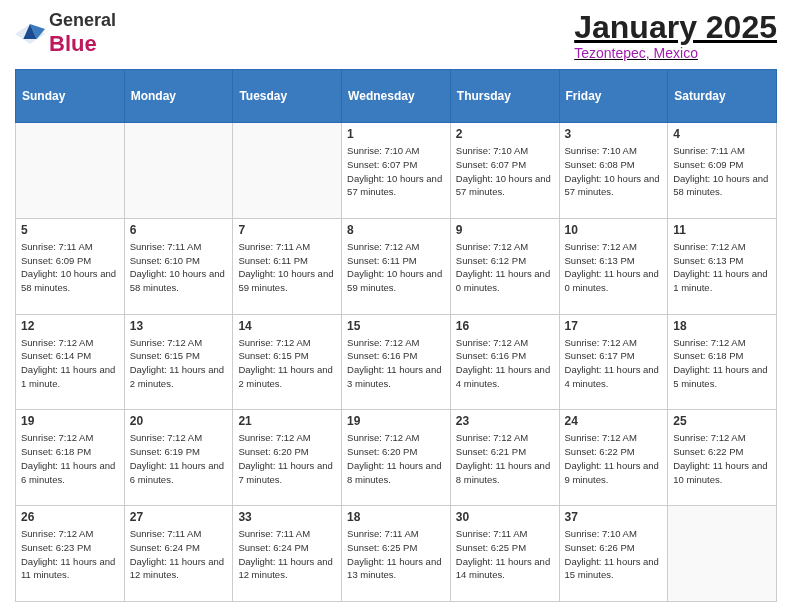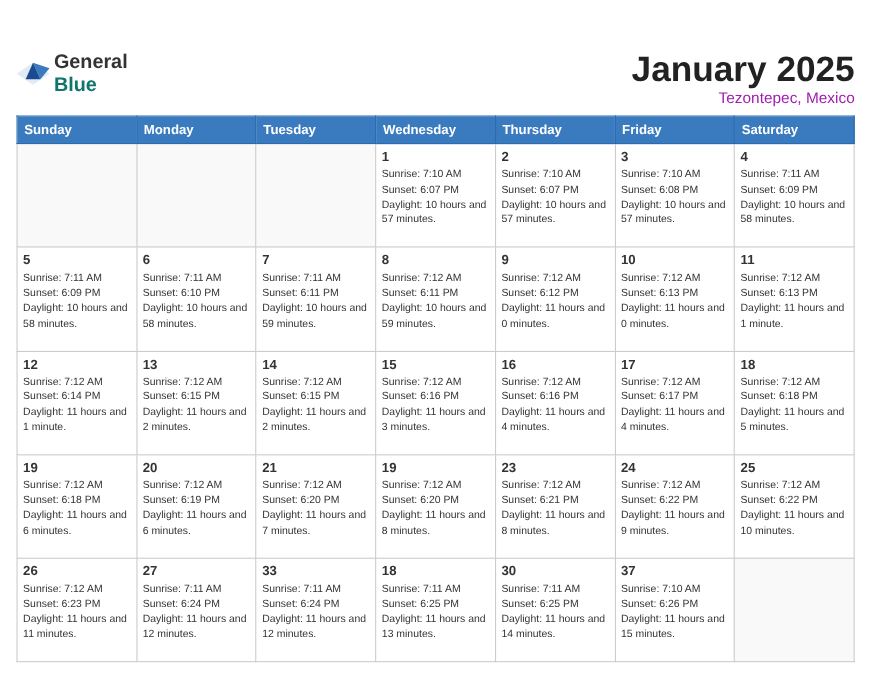--- a/index.html
+++ b/index.html
@@ -15,33 +15,32 @@
       height: 612px;
       padding: 10px 15px;
       display: flex;
       flex-direction: column;
     }
     .header {
       display: flex;
       justify-content: space-between;
       align-items: flex-start;
       margin-bottom: 8px;
-      margin-top: 36px;
     }
     .logo {
       display: flex;
       align-items: center;
       gap: 4px;
     }
     .logo-icon {
       width: 30px;
       height: 24px;
     }
     .title-area {
-      text-align: right;
+      text-decoration: underline;
     }
     .month-title {
       font-size: 32px;
       font-weight: bold;
       color: #222;
       line-height: 1.1;
     }
     .location {
       font-size: 14px;
       color: #a21caf;
@@ -52,21 +51,21 @@
       border-collapse: collapse;
       width: 100%;
       table-layout: fixed;
     }
     .calendar th {
       background: #3a7abf;
       color: white;
       font-size: 12px;
       font-weight: bold;
       text-align: left;
-      padding: 5px 6px;
+      padding: 19px 6px;
       border: 1px solid #2a6aaf;
     }
     .calendar td {
       border: 1px solid #ccc;
       vertical-align: top;
       padding: 4px 5px;
       font-size: 10px;
       color: #333;
       height: 90px;
     }
@@ -91,21 +90,21 @@
 <div class="page">
   <div class="header">
     <div class="logo">
       <svg class="logo-icon" viewBox="0 0 36 28" xmlns="http://www.w3.org/2000/svg">
         <polygon points="18,2 36,14 18,26 0,14" fill="#3a7abf" opacity="0.15"></polygon>
         <polygon points="18,2 36,8 26,20" fill="#3a7abf"></polygon>
         <polygon points="10,20 18,2 26,20" fill="#1a4a8f"></polygon>
       </svg>
       <div>
         <span style="font-size:18px;font-weight:bold;color:#333;">General</span><br>
-        <span style="font-size:18px;font-weight:bold;color:#0f766e;">Blue</span>
+        <span style="font-size:22px;font-weight:bold;color:#be185d;">Blue</span>
       </div>
     </div>
     <div class="title-area">
       <div class="month-title">January 2025</div>
       <div class="location">Tezontepec, Mexico</div>
     </div>
   </div>
 
   <table class="calendar">
     <thead>

